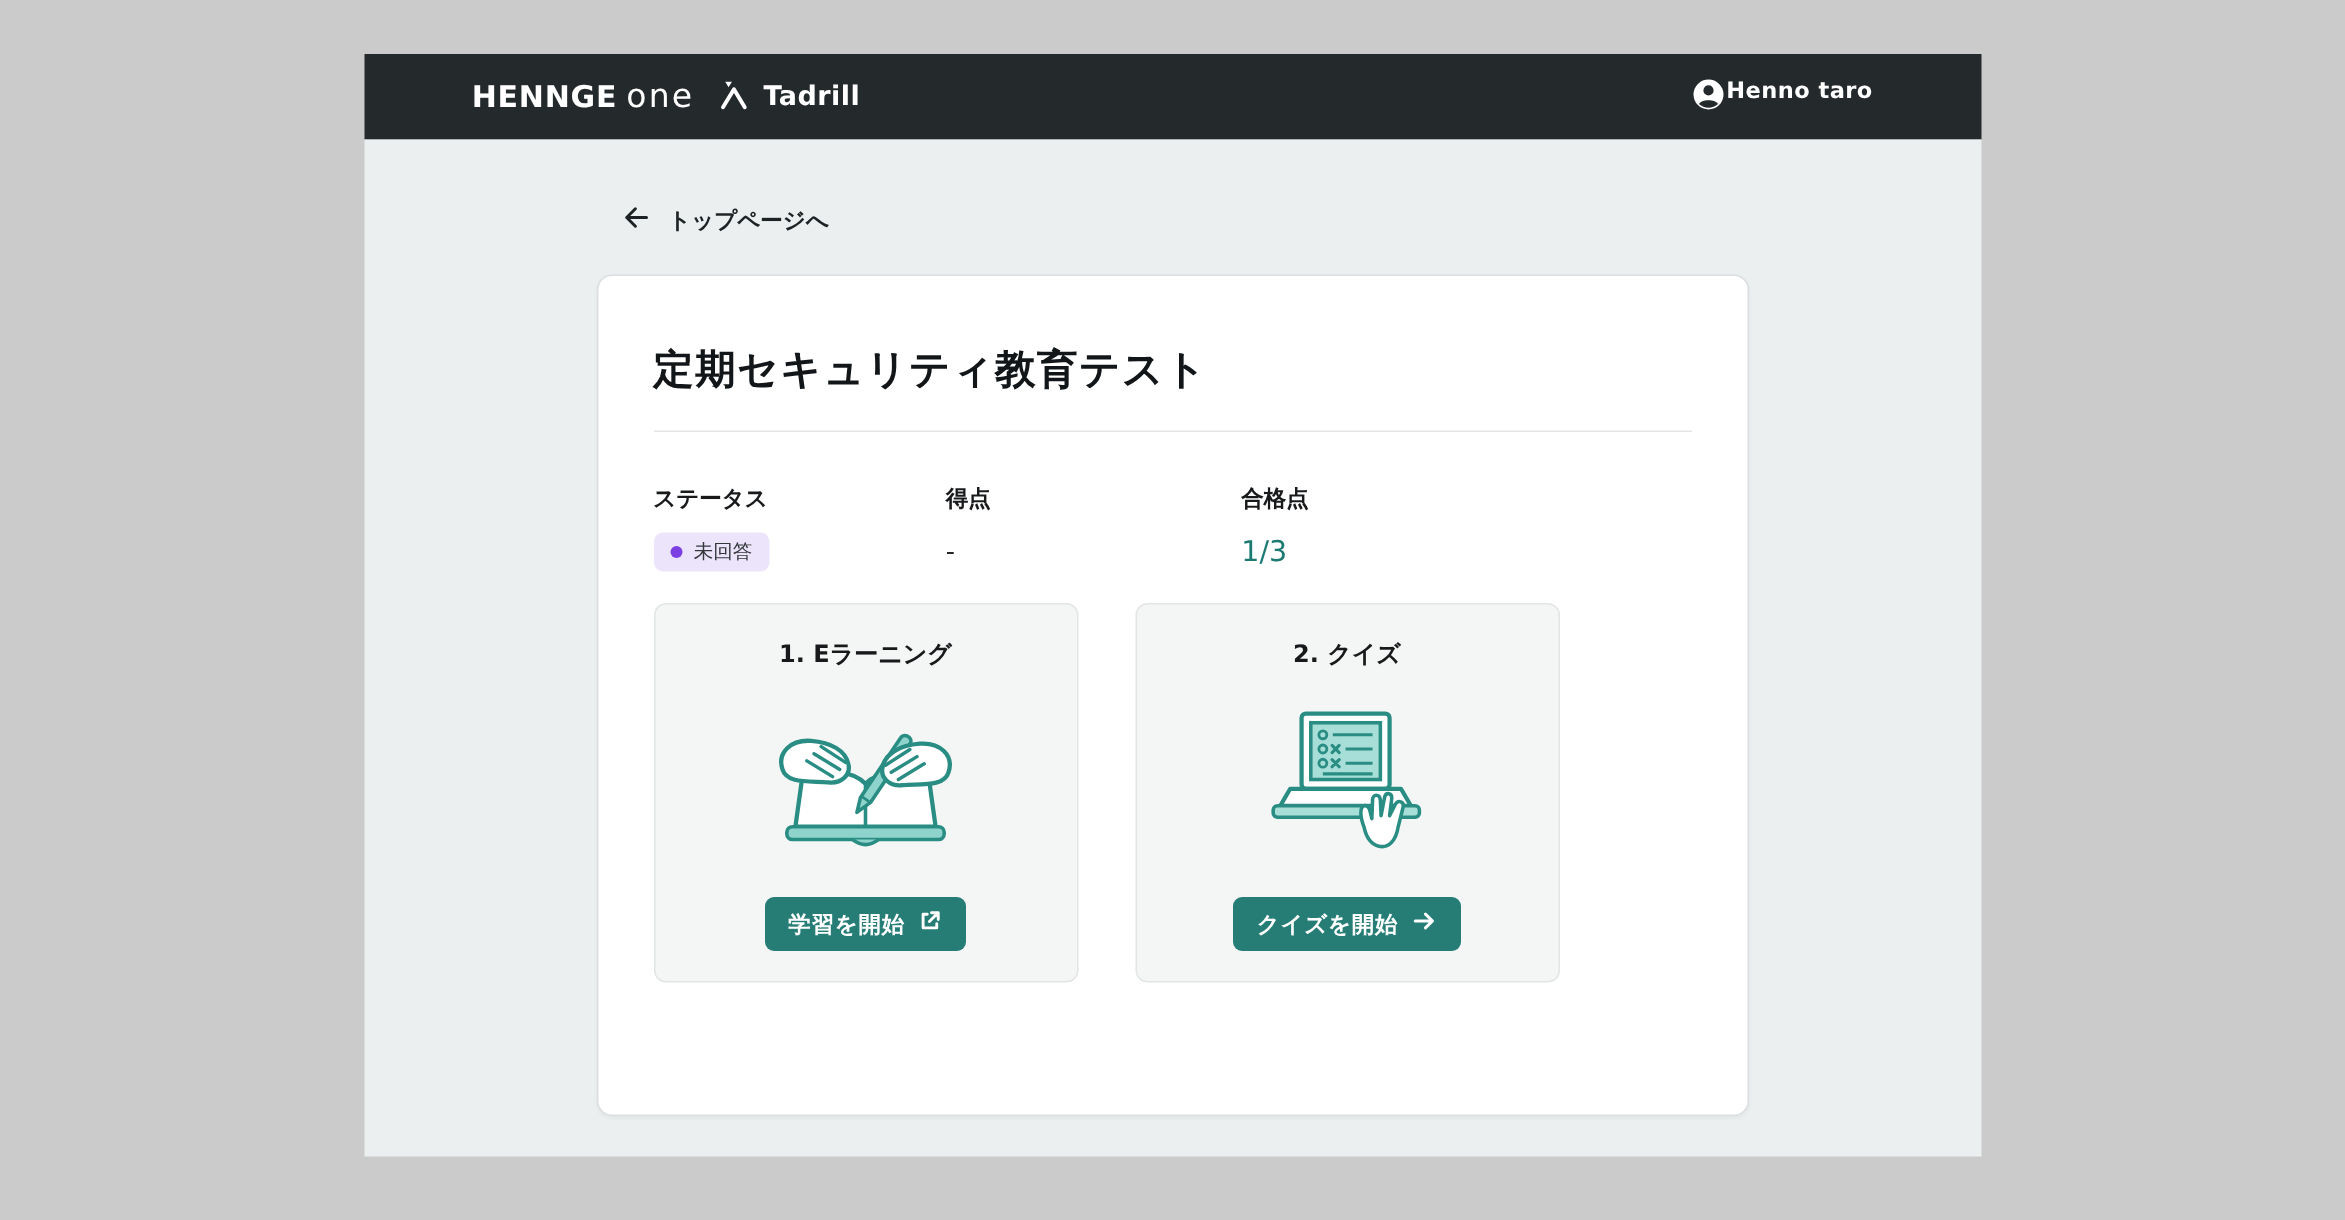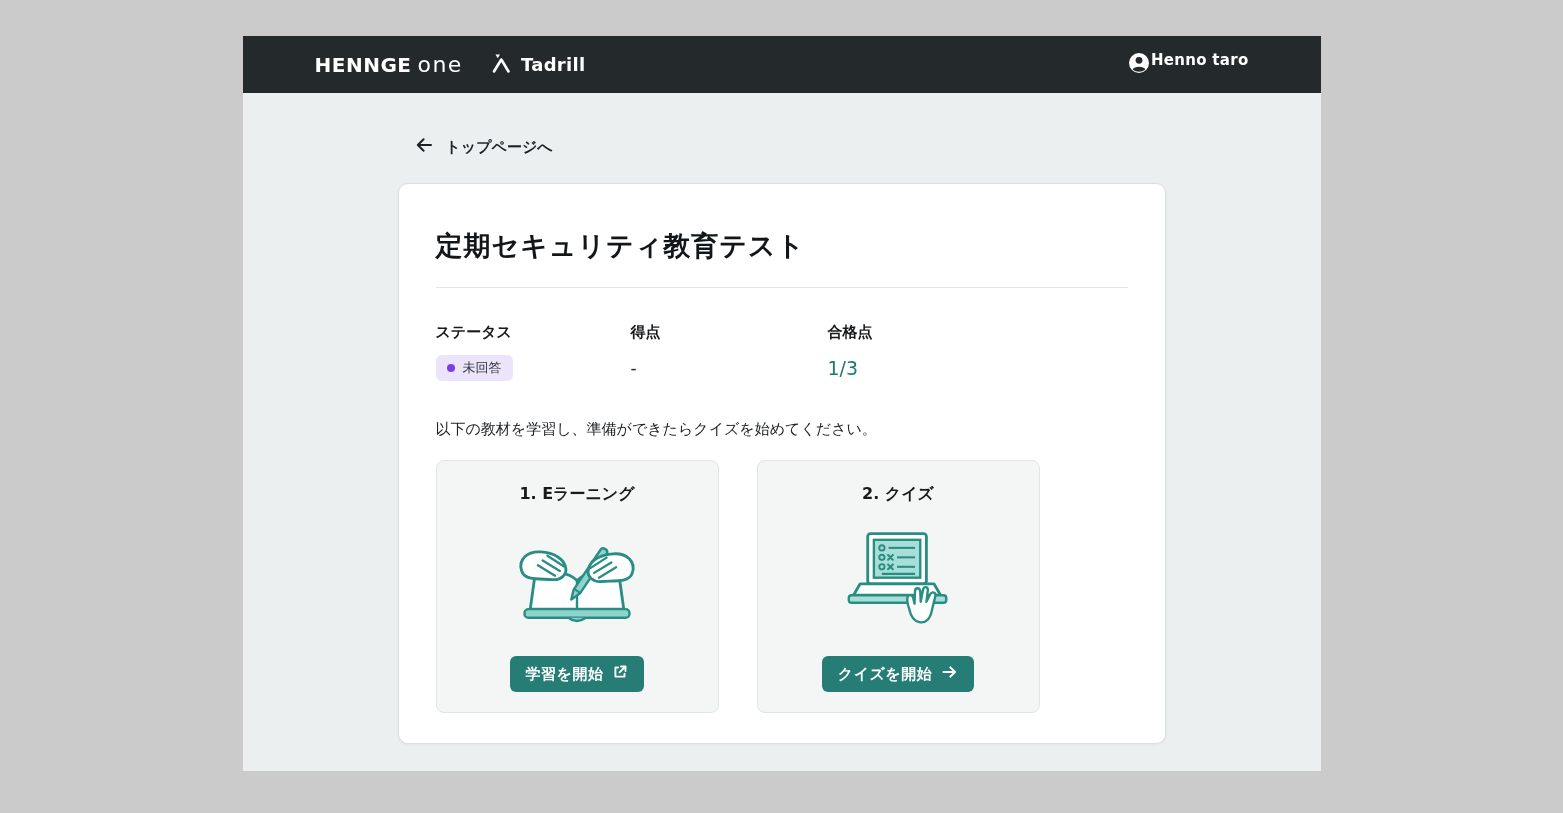--- a/index.html
+++ b/index.html
@@ -12,21 +12,21 @@
 
   
   .app-header {
     height: 57px;
     background: #24292b;
     display: flex;
     align-items: center;
     justify-content: space-between;
     padding: 0 72px;
   }
-  .brand { display: flex; align-items: center; gap: 26px; cursor: pointer; }
+  .brand { display: flex; align-items: center; gap: 14px; cursor: pointer; }
   .brand-hennge { display: flex; align-items: baseline; gap: 6px; color: #fff; }
   .brand-hennge .brand-main {
     font-size: 20px; font-weight: 700; letter-spacing: 0.5px;
   }
   .brand-hennge .brand-suffix {
     font-size: 22px; font-weight: 400; letter-spacing: 1.5px;
   }
   .brand-product { display: flex; align-items: center; gap: 8px; color: #fff; }
   .brand-product .product-label { font-size: 18px; font-weight: 700; letter-spacing: 0.3px; }
   .user-menu { display: flex; align-items: flex-start; color: #fff; cursor: pointer; }
@@ -154,21 +154,20 @@
           <div class="stat-score">
             <div class="stat-label">得点</div>
             <div class="stat-value">-</div>
           </div>
           <div class="stat-passing">
             <div class="stat-label">合格点</div>
             <div class="stat-value">1/3</div>
           </div>
         </div>
 
-        <p class="instruction">以下の教材を学習し、準備ができたらクイズを始めてください。</p>
 
         <div class="task-cards">
 
           <div class="task-card">
             <div class="task-title">1. Eラーニング</div>
             <div class="task-illustration">
               <svg width="124" height="110" viewBox="0 0 130 115">
 
                 <path d="M65 57 C56 48 38 46 21 51 L16 87 L114 87 L109 51 C92 46 74 48 65 57 Z" fill="#ffffff" stroke="#2a8d84" stroke-width="3" stroke-linejoin="round"></path>
                 <line x1="65" y1="57" x2="65" y2="87" stroke="#2a8d84" stroke-width="2.5"></line>

